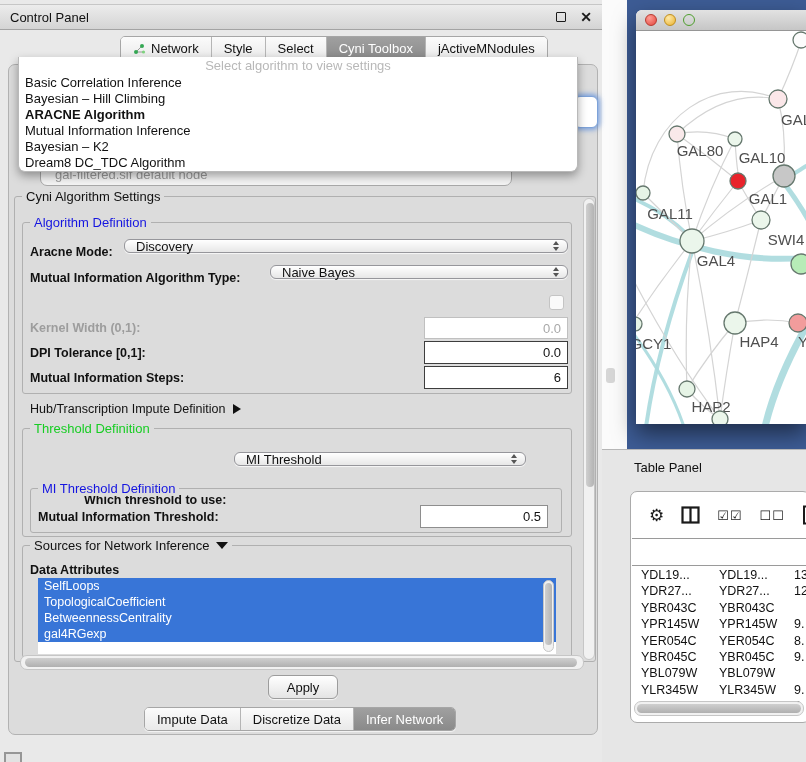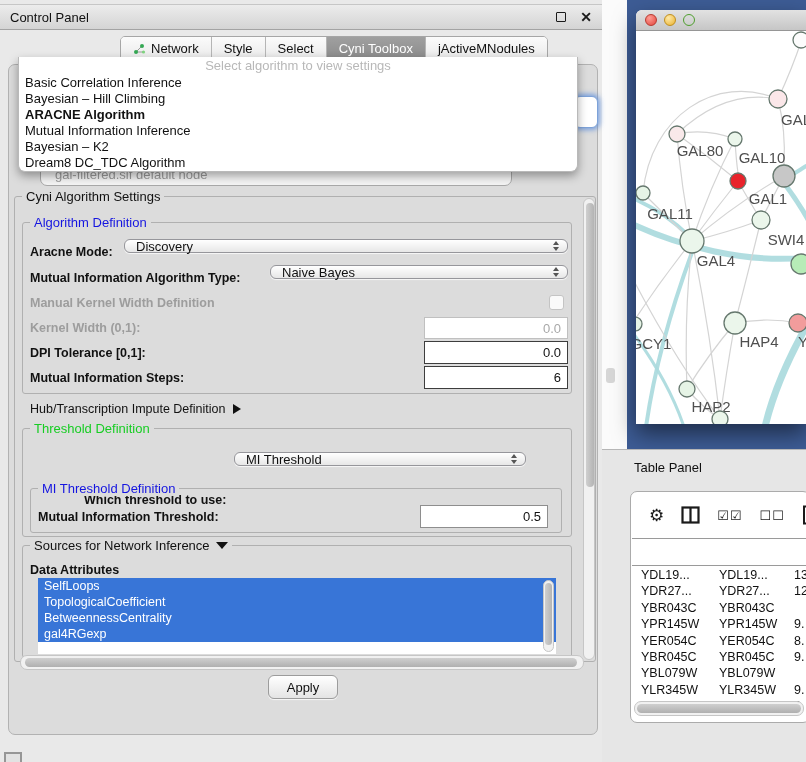--- a/index.html
+++ b/index.html
@@ -200,21 +200,20 @@
 
   <div class="lbl b" style="left:30px;top:266px;">Mutual Information Algorithm Type:</div>
   <div class="combo" style="left:270px;top:265px;width:298px;">
     <span class="combo-text">Naive Bayes</span>
     <span class="combo-arrows">
         <span class="tri-u"></span>
         <span class="tri-d"></span>
       </span>
   </div>
 
-  <div class="lbl b dis" style="left:30px;top:291px;">Manual Kernel Width Definition</div>
   <div class="chk" style="left:549px;top:295px;"></div>
 
   <div class="lbl b dis" style="left:30px;top:316px;">Kernel Width (0,1):</div>
   <div class="field f-dis" style="left:424px;top:317px;width:144px;height:22px;">
     <span>0.0</span>
   </div>
 
   <div class="lbl b" style="left:30px;top:341px;">DPI Tolerance [0,1]:</div>
   <div class="field f-strong" style="left:424px;top:341px;width:144px;height:23px;">
     <span>0.0</span>
@@ -275,20 +274,31 @@
     <span class="sb-thumb" style="left:1.5px;top:4px;width:8px;height:284px;"></span>
   </div>
   <div class="sb-track-h" style="left:20px;top:655px;width:564px;height:15px;">
     <span class="sb-thumb-h" style="left:4px;top:2px;width:552px;height:9px;"></span>
   </div>
 
   <div class="abs" id="apply-btn">
     <span>Apply</span>
   </div>
 
+  <div class="abs segstrip" id="bottom-tabs">
+      <div class="seg">
+        <span>Impute Data</span>
+      </div>
+      <div class="seg">
+        <span>Discretize Data</span>
+      </div>
+      <div class="seg sel">
+        <span>Infer Network</span>
+      </div>
+    </div>
 
   <div class="abs" id="algo-popup">
     <div id="popup-placeholder">Select algorithm to view settings</div>
     <div id="popup-items">
         <div class="pop-item">Basic Correlation Inference</div>
         <div class="pop-item">Bayesian – Hill Climbing</div>
         <div class="pop-item b">ARACNE Algorithm</div>
         <div class="pop-item">Mutual Information Inference</div>
         <div class="pop-item">Bayesian – K2</div>
         <div class="pop-item">Dream8 DC_TDC Algorithm</div>

